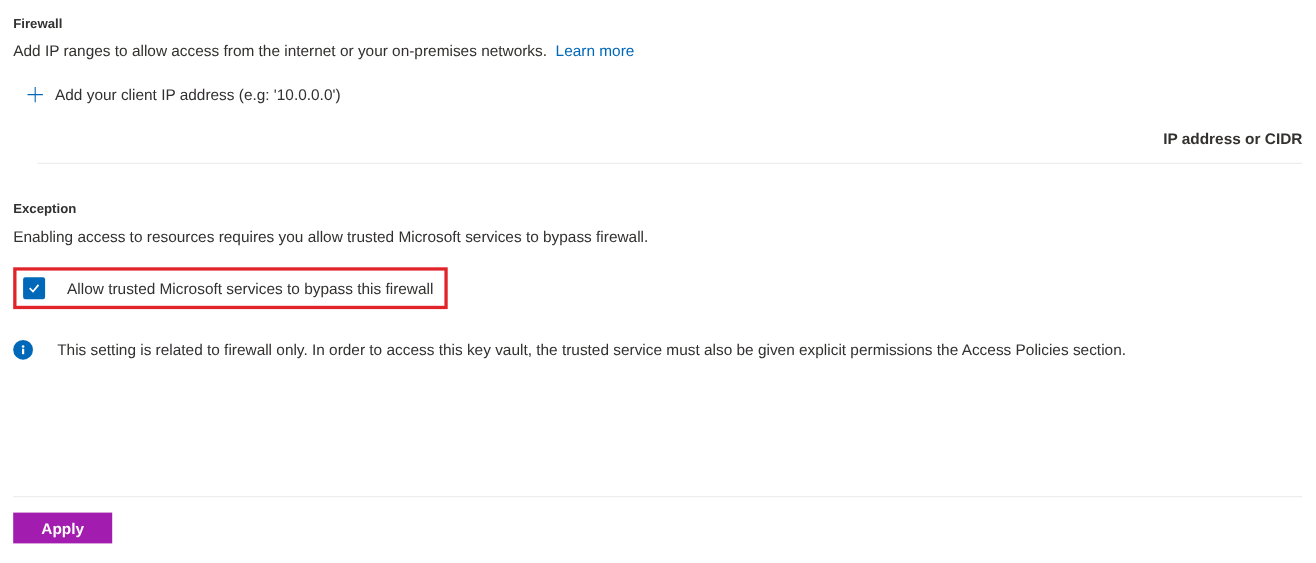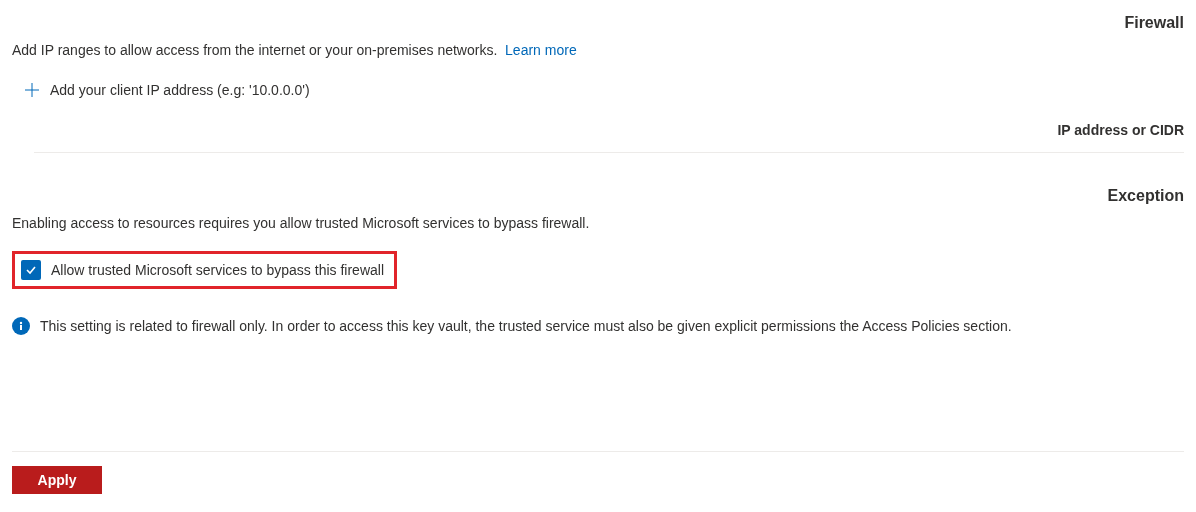--- a/index.html
+++ b/index.html
@@ -12,23 +12,22 @@
       font-size: 14px;
       color: #323130;
       background: #ffffff;
       width: 1196px;
       height: 512px;
       padding: 14px 12px;
       position: relative;
     }
     .section-heading {
       font-weight: 600;
-      font-size: 16px;
+      font-size: 12px;
       margin-bottom: 10px;
-      text-align: right;
     }
     .description {
       font-size: 14px;
       color: #323130;
       margin-bottom: 18px;
     }
     .link {
       color: #0068b8;
       text-decoration: none;
       cursor: pointer;
@@ -66,40 +65,40 @@
     .exception-block {
       margin-bottom: 8px;
     }
     .exception-desc {
       margin-top: 8px;
       margin-bottom: 20px;
     }
     .checkbox-row {
       display: inline-flex;
       align-items: center;
-      gap: 10px;
+      gap: 20px;
       padding: 6px 10px 6px 6px;
     }
     .highlight {
       border: 3px solid #e1242a;
     }
     .checkbox {
       width: 20px;
       height: 20px;
       background: #0068b8;
       border-radius: 2px;
       display: flex;
       align-items: center;
       justify-content: center;
       cursor: pointer;
     }
     .info-row {
       display: flex;
       align-items: center;
-      gap: 10px;
+      gap: 22px;
       margin-top: 28px;
     }
     .info-icon {
       width: 18px;
       height: 18px;
       background: #0068b8;
       border-radius: 50%;
       display: flex;
       align-items: center;
       justify-content: center;
@@ -116,21 +115,21 @@
       gap: 26px;
     }
     .btn {
       font-family: inherit;
       font-size: 14px;
       padding: 6px 20px;
       cursor: pointer;
       min-width: 90px;
     }
     .btn-primary {
-      background: #b91c1c;
+      background: #a21caf;
       color: #ffffff;
       border: none;
       font-weight: 600;
     }
     .btn-secondary {
       background: #ffffff;
       color: #323130;
       border: 1px solid #8a8886;
     }
   </style>

